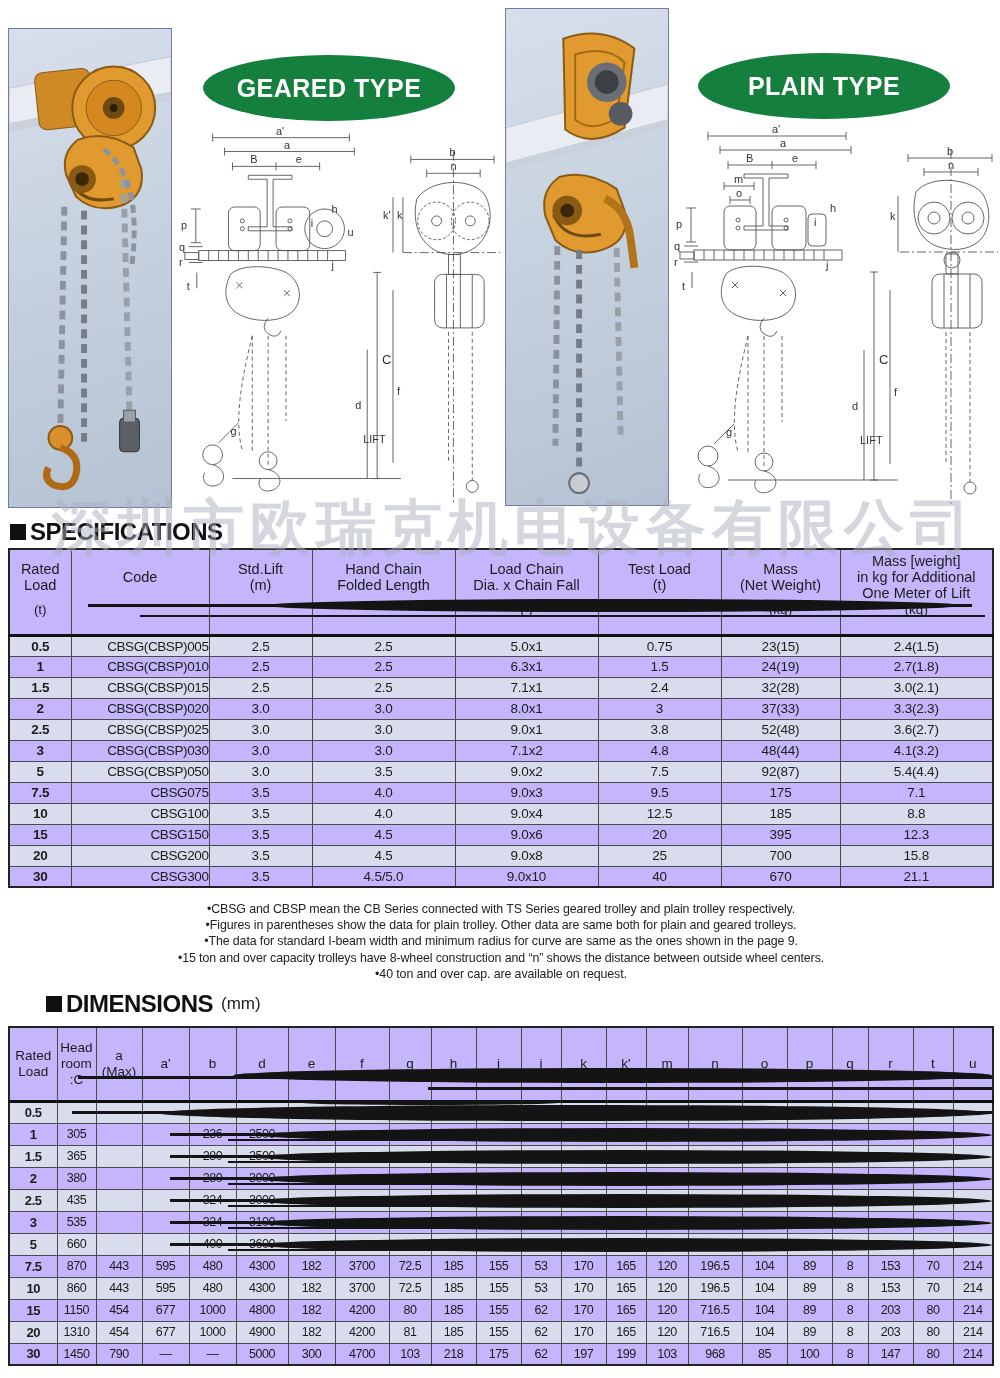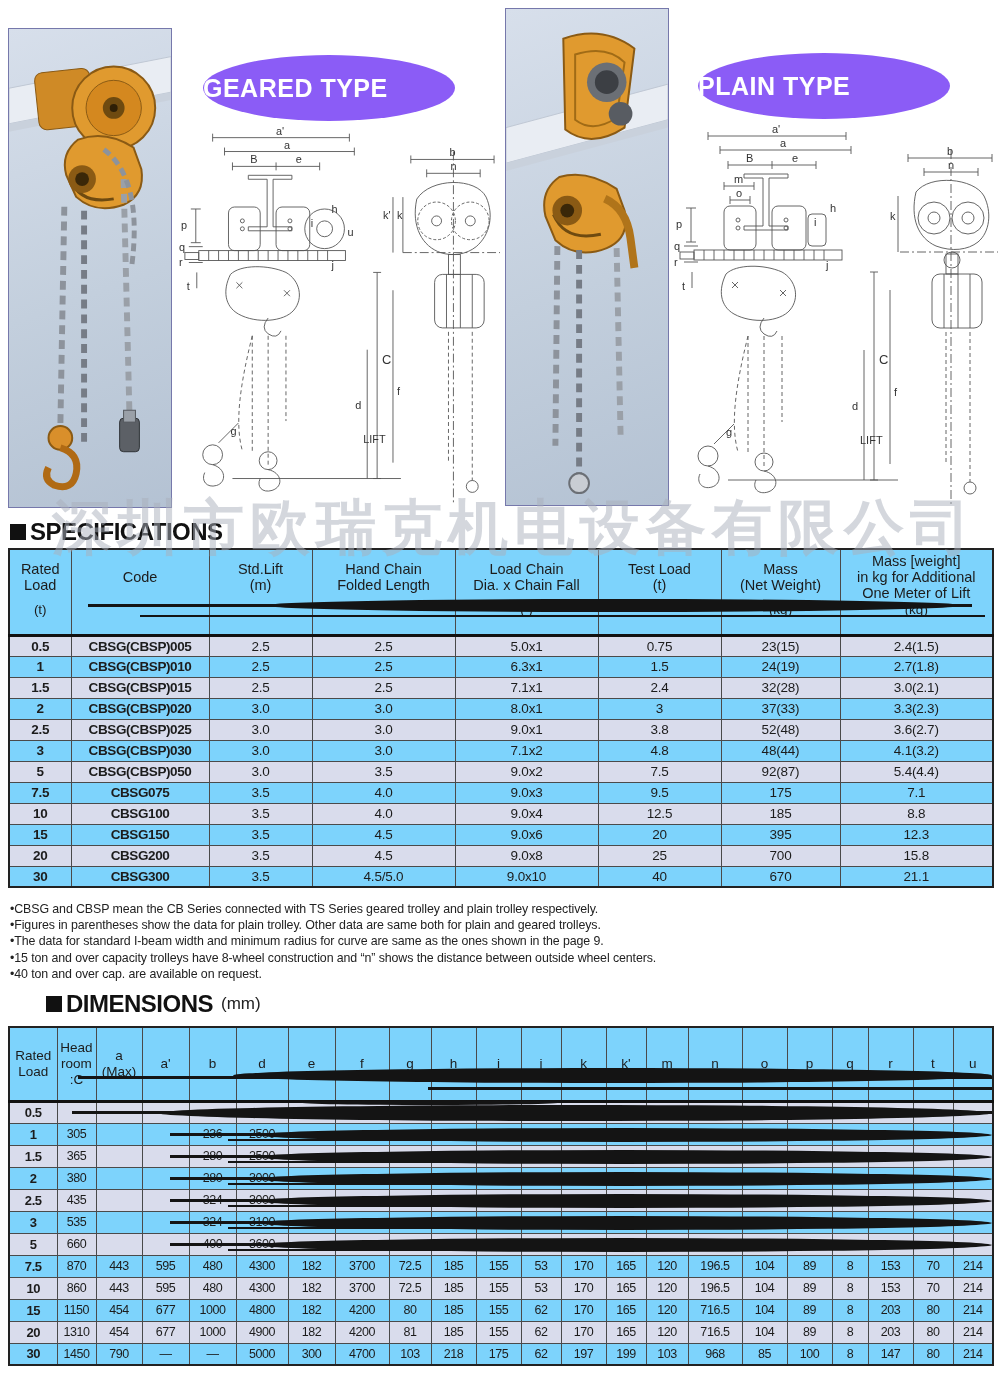--- a/index.html
+++ b/index.html
@@ -4,22 +4,22 @@
 <style>
   * { margin:0; padding:0; box-sizing:border-box; }
   body { background:#888; font-family:"Liberation Sans", sans-serif; }
   .page { position:relative; width:1000px; height:1378px; background:#ffffff; margin:0 auto; overflow:hidden; }
 
   
   .photo { position:absolute; border:1px solid #7678ab; background:linear-gradient(160deg,#d7dfeb 0%,#c3cfdd 55%,#b4c2d3 100%); }
   .photo svg { display:block; width:100%; height:100%; }
 
   
-  .oval { position:absolute; width:252px; height:66px; border-radius:50%; background:#8b5cf6;
-          display:flex; align-items:center; }
+  .oval { position:absolute; width:252px; height:66px; border-radius:50%; background:#15803d;
+          display:flex; align-items:center; justify-content:center; }
   .oval span { color:#ffffff; font-size:25px; font-weight:bold; letter-spacing:0.5px; }
 
   
   .drawing { position:absolute; }
   .drawing svg { display:block; width:100%; height:100%; }
   .dlbl { font-family:"Liberation Sans",sans-serif; font-size:11px; fill:#333; }
   .dlbl.big { font-size:13px; }
 
   
   .wm-cn { position:absolute; left:52px; top:488px; width:940px; font-size:60px; font-weight:bold;
@@ -27,42 +27,42 @@
   .wm-site { position:absolute; left:430px; top:1256px; font-size:78px; font-weight:bold; letter-spacing:8px;
              color:#8d94a6; opacity:0.28; z-index:9; pointer-events:none; }
 
   
   .sec-head { position:absolute; left:10px; display:flex; align-items:center; gap:4px; z-index:2; }
   .sec-head .bullet { width:16px; height:16px; background:#111; display:inline-block; }
   .sec-head .txt { font-size:24px; font-weight:bold; color:#111; letter-spacing:-0.5px; }
   .sec-head .unit-label { font-size:17px; font-weight:normal; color:#222; margin-left:4px; }
 
   
-  table { position:absolute; border-collapse:collapse; table-layout:fixed; background:#7dd3fc; z-index:1; }
+  table { position:absolute; border-collapse:collapse; table-layout:fixed; background:#c4b5fd; z-index:1; }
   th, td { border:1px solid #4a4a4a; text-align:center; vertical-align:middle; color:#1c1c1c; overflow:hidden; }
   thead { border-bottom:3px solid #111; }
   table { border:2px solid #222; }
 
   .spec { left:8px; top:548px; width:984px; }
   .spec thead th { height:53px; font-size:14.5px; font-weight:normal; white-space:pre-line; line-height:1.1;
                    border-bottom:none; padding-top:4px; }
   .spec thead td.unitcell { height:33px; font-size:13.5px; font-weight:normal; border-top:none; vertical-align:top; }
   .spec tbody td { height:21px; font-size:13.5px; letter-spacing:-0.2px; }
   .spec tbody td:first-child { font-weight:bold; }
-  .spec tbody td:nth-child(2) { font-weight:bold; letter-spacing:-0.4px; }
+  .spec tbody td:nth-child(2) { font-weight:normal; letter-spacing:-0.4px;text-align:right; }
   .spec tbody tr:nth-child(odd) td { background:#d9dcec; }
 
   .dims { left:8px; top:1026px; width:984px; }
   .dims thead th { height:74px; font-size:13.5px; font-weight:normal; white-space:pre-line; line-height:1.15; }
   .dims tbody td { height:22px; font-size:12.5px; letter-spacing:-0.4px; padding:0 1px; }
   .dims tbody td:first-child { font-weight:bold; font-size:13px; }
   .dims tbody tr:nth-child(odd) td { background:#d9dcec; }
 
   
-  .notes { position:absolute; left:10px; top:901px; width:982px; z-index:2; }
+  .notes { position:absolute; left:10px; top:901px; width:982px; z-index:2;text-align:center; }
   .notes p { font-size:12.4px; line-height:16.2px; color:#222; letter-spacing:-0.1px; }
 
   
   .smear { position:absolute; background:#141414; z-index:7; pointer-events:none; }
   .lens { border-radius:50%/50%; }
 </style>
 </head>
 <body>
 
 <div class="page">

